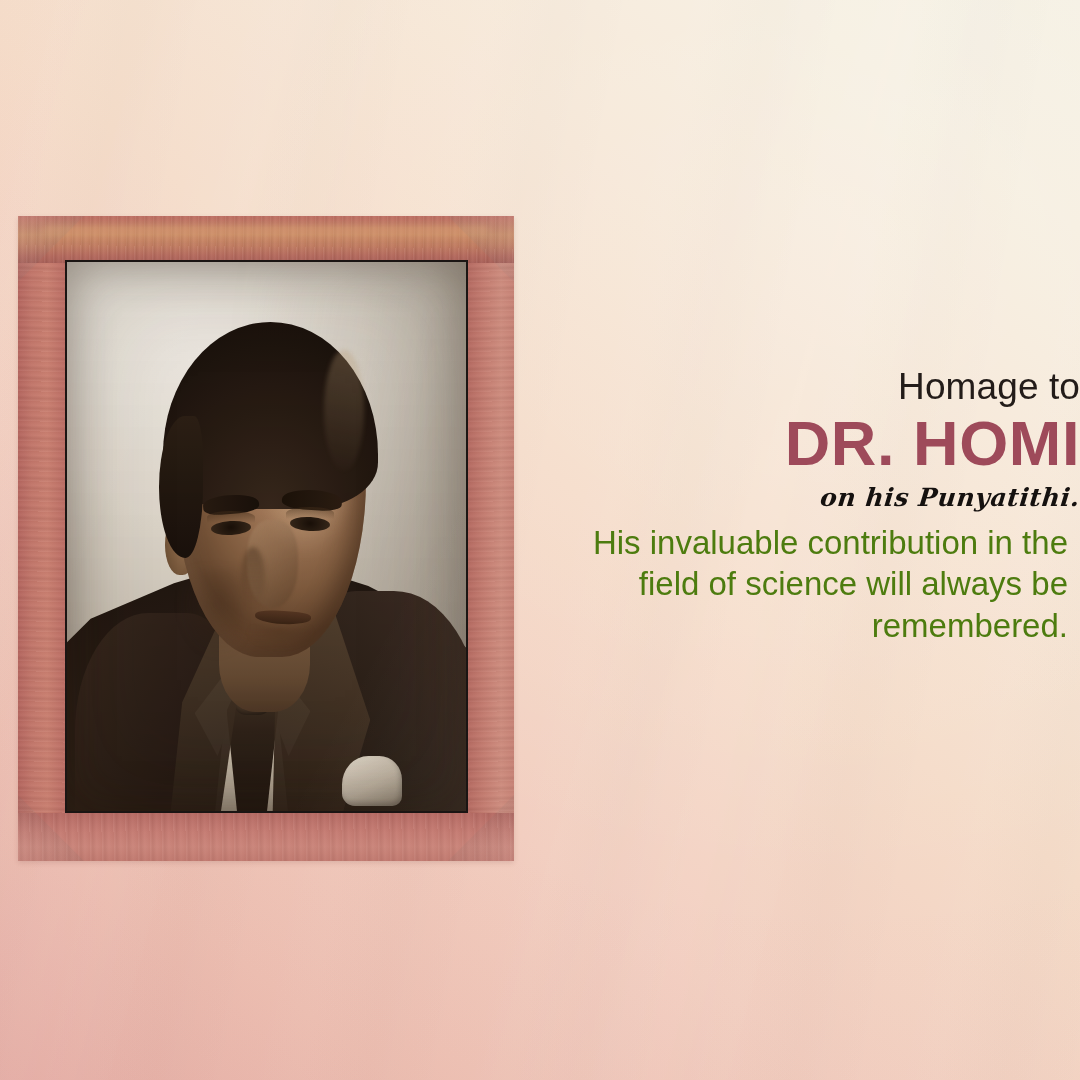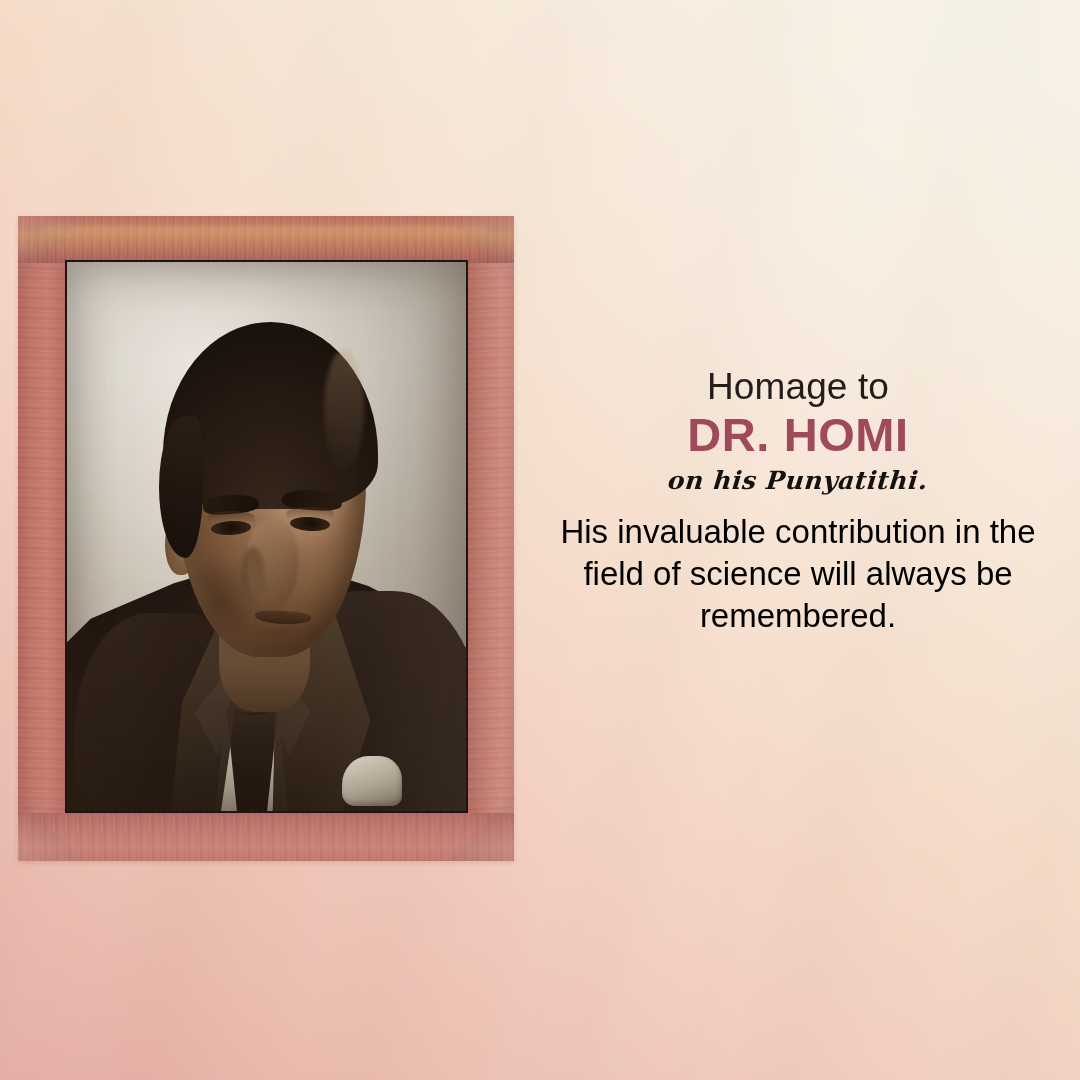--- a/index.html
+++ b/index.html
@@ -386,33 +386,33 @@
       rgba(255,255,255,.05) 100%);
     pointer-events: none;
   }
 
   
   #text-col {
     position: absolute;
     left: 516px;
     top: 368px;
     width: 564px;
-    text-align: center;
+    text-align: right;
   }
   #homage {
     font-size: 37px;
     line-height: 1;
     color: #231c19;
     letter-spacing: .1px;
     font-weight: 400;
     font-stretch: condensed;
     margin: 0 0 6px 0;
   }
   #name {
-    font-size: 47px;
+    font-size: 63px;
     line-height: 1.04;
     font-weight: 700;
     color: #9E4A5A;
     letter-spacing: 0.6px;
     margin: 0;
     font-stretch: condensed;
     text-transform: uppercase;
   }
   #punya {
     font-family: "DejaVu Serif", serif;
@@ -420,24 +420,24 @@
     font-weight: 700;
     font-size: 25px;
     color: #15110f;
     margin: 6px 0 10px 0;
     letter-spacing: .6px;
     transform: skewX(-6deg);
   }
   #tribute {
     font-size: 33px;
     line-height: 1.27;
-    color: #000000;
+    color: #4d7c0f;
     font-weight: 400;
     font-stretch: condensed;
-    margin: 16px;
+    margin: 8px;
     padding: 0 4px;
   }
 </style>
 </head>
 <body>
 
 <div id="poster">
 
   <div class="bg-base"></div>
   <div class="bg-streaks"></div>

